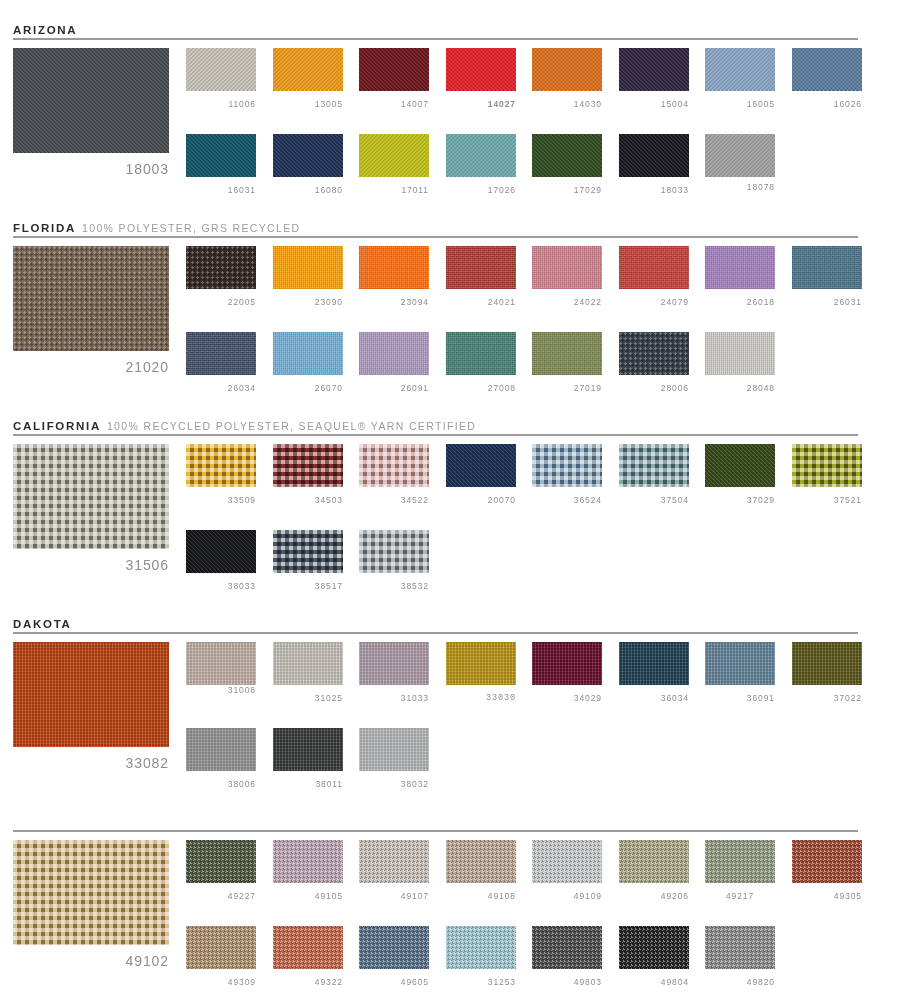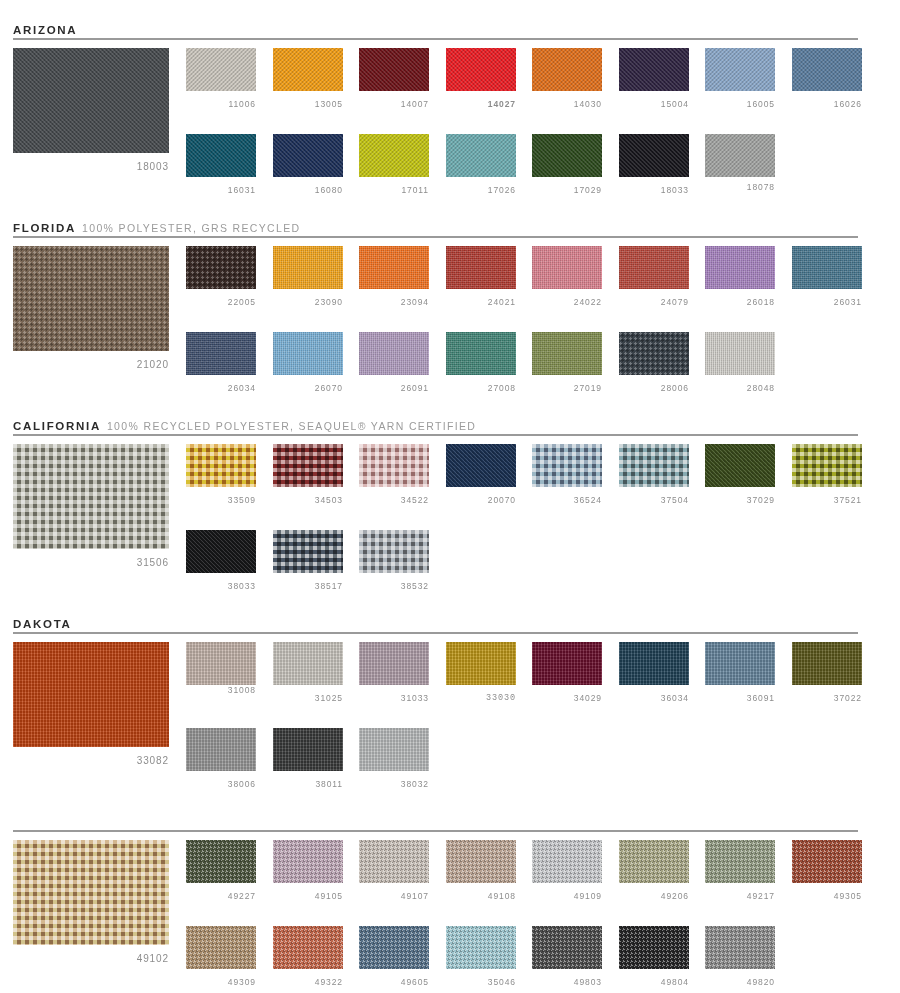--- a/index.html
+++ b/index.html
@@ -55,21 +55,21 @@
     left: 13px;
     width: 156px;
     height: 105px;
     background-size: 7px 7px, 7px 7px, 100% 100%;
   }
   .hero-code {
     position: absolute;
     left: 13px;
     width: 156px;
     text-align: right;
-    font-size: 10px;
+    font-size: 14px;
     letter-spacing: 0.9px;
     color: #8d8d8d;
   }
 
   
   .sw {
     position: absolute;
     width: 70px;
     height: 43px;
   }
@@ -274,31 +274,31 @@
       <div class="sw-code" style="left: 273px; top: 79px; color: rgb(141, 141, 141);">49105</div>
       <div class="sw tex-check" style="left: 359px; top: 28px; background-color: rgb(195, 187, 180);"></div>
       <div class="sw-code" style="left: 359px; top: 79px; color: rgb(141, 141, 141);">49107</div>
       <div class="sw tex-check" style="left: 446px; top: 28px; background-color: rgb(185, 163, 147);"></div>
       <div class="sw-code" style="left: 446px; top: 79px; color: rgb(141, 141, 141);">49108</div>
       <div class="sw tex-check" style="left: 532px; top: 28px; background-color: rgb(194, 196, 198);"></div>
       <div class="sw-code" style="left: 532px; top: 79px; color: rgb(141, 141, 141);">49109</div>
       <div class="sw tex-check" style="left: 619px; top: 28px; background-color: rgb(165, 164, 132);"></div>
       <div class="sw-code" style="left: 619px; top: 79px; color: rgb(141, 141, 141);">49206</div>
       <div class="sw tex-check" style="left: 705px; top: 28px; background-color: rgb(144, 153, 130);"></div>
-      <div class="sw-code" style="left: 705px; top: 79px; color: rgb(141, 141, 141);">49217</div>
+      <div class="sw-code" style="left: 705px; top: 79px; color: rgb(141, 141, 141); text-align: center;">49217</div>
       <div class="sw tex-check" style="left: 792px; top: 28px; background-color: rgb(156, 75, 54);"></div>
       <div class="sw-code" style="left: 792px; top: 79px; color: rgb(141, 141, 141);">49305</div>
       <div class="sw tex-check" style="left: 186px; top: 114px; background-color: rgb(171, 143, 111);"></div>
       <div class="sw-code" style="left: 186px; top: 165px; color: rgb(141, 141, 141);">49309</div>
       <div class="sw tex-check" style="left: 273px; top: 114px; background-color: rgb(192, 102, 75);"></div>
       <div class="sw-code" style="left: 273px; top: 165px; color: rgb(141, 141, 141);">49322</div>
       <div class="sw tex-check" style="left: 359px; top: 114px; background-color: rgb(87, 112, 135);"></div>
       <div class="sw-code" style="left: 359px; top: 165px; color: rgb(141, 141, 141);">49605</div>
       <div class="sw tex-check" style="left: 446px; top: 114px; background-color: rgb(157, 196, 204);"></div>
-      <div class="sw-code" style="left: 446px; top: 165px; color: rgb(141, 141, 141);">35046</div>
+      <div class="sw-code" style="left: 446px; top: 165px; color: rgb(141, 141, 141);">31253</div>
       <div class="sw tex-check" style="left: 532px; top: 114px; background-color: rgb(76, 76, 76);"></div>
       <div class="sw-code" style="left: 532px; top: 165px; color: rgb(141, 141, 141);">49803</div>
       <div class="sw tex-check" style="left: 619px; top: 114px; background-color: rgb(38, 38, 39);"></div>
       <div class="sw-code" style="left: 619px; top: 165px; color: rgb(141, 141, 141);">49804</div>
       <div class="sw tex-check" style="left: 705px; top: 114px; background-color: rgb(138, 138, 138);"></div>
       <div class="sw-code" style="left: 705px; top: 165px; color: rgb(141, 141, 141);">49820</div>
     </div>
   </div>
 
 </body></html>

